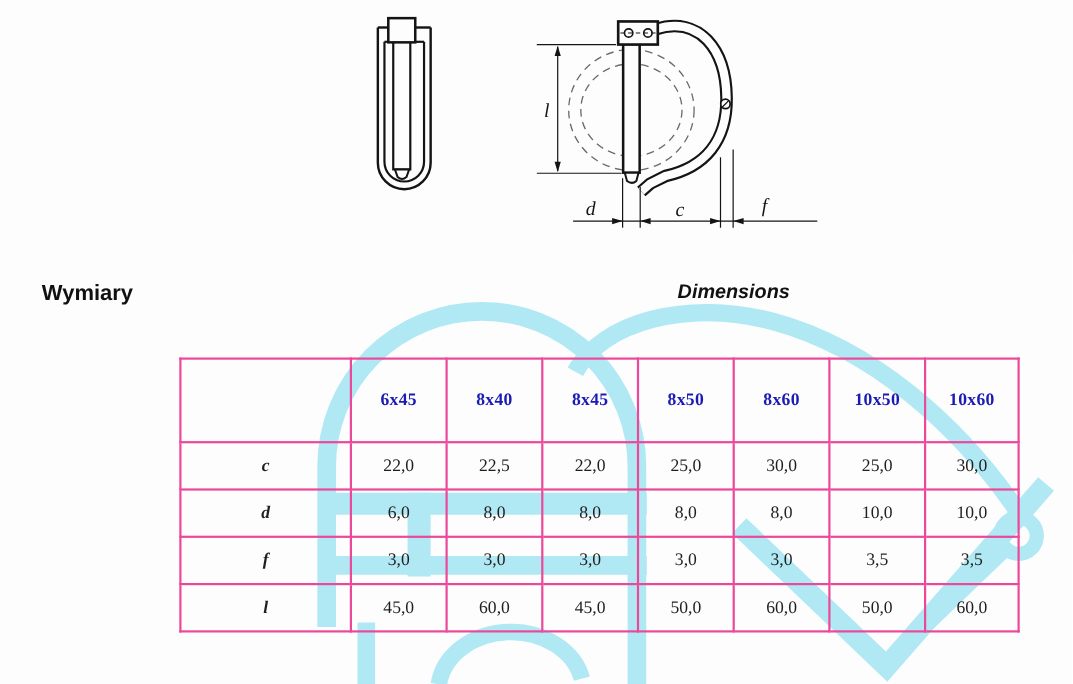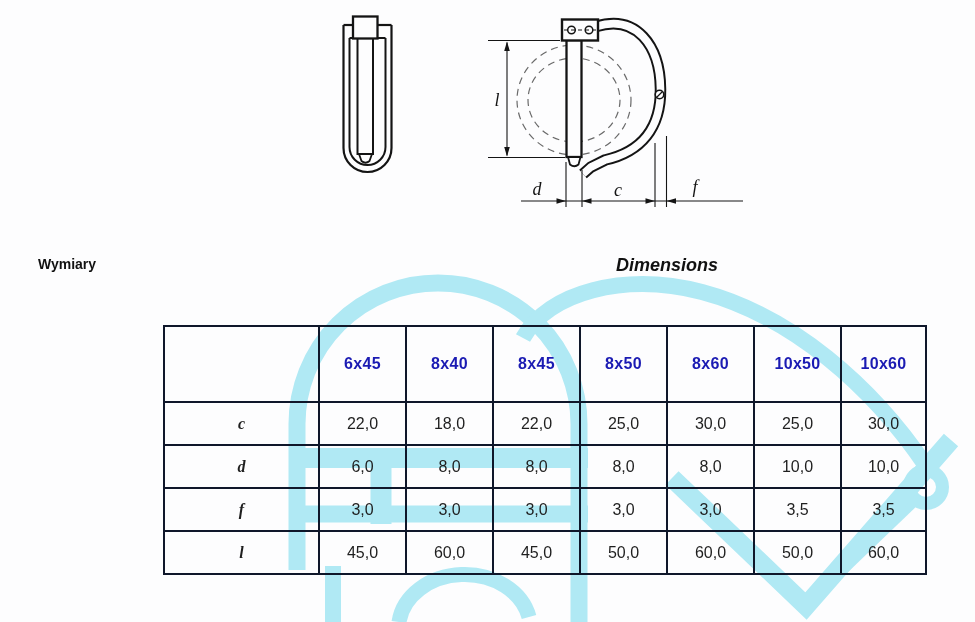--- a/index.html
+++ b/index.html
@@ -2,32 +2,33 @@
 <html><head>
 <meta charset="utf-8">
 <style>
   html,body{margin:0;padding:0;background:#ffffff;}
   .stage{
     position:relative;width:975px;height:622px;overflow:hidden;
     background:#fdfdfe;font-family:"Liberation Sans",sans-serif;
   }
   .stage svg{position:absolute;left:0;top:0;}
   .heading-left{
-    position:absolute;left:38px;top:256px;font-size:14px;font-weight:bold;color:#111;
+    position:absolute;left:38px;top:256px;font-size:20px;font-weight:bold;color:#111;
   }
   .heading-right{
     position:absolute;left:580px;top:255px;font-size:18px;font-weight:bold;font-style:italic;color:#111;margin-left:36px;
   }
   .table-wrap{position:absolute;left:163px;top:325px;}
   table.dim-table{
     border-collapse:collapse;table-layout:fixed;width:762px;background:transparent;
   }
   table.dim-table td{
-    border:2px solid #0f172a;text-align:center;vertical-align:middle;padding:0;
+    border:2px solid #ec4899;text-align:center;vertical-align:middle;padding:0;
     background:transparent;
+    font-family:Liberation Serif, serif;
   }
   tr.hdr td{height:74px;font-size:16px;font-weight:bold;color:#1b1bb3;letter-spacing:.3px;}
   tr.datarow td{height:41px;font-size:16px;color:#1f1f1f;}
   td.rowlabel{
     font-family:"Liberation Serif",serif;font-style:italic;font-weight:bold;
     font-size:23px;color:#2222b4;
   }
   .dimtext{
     font-family:"Liberation Serif",serif;font-style:italic;font-size:18px;fill:#141414;
   }
@@ -135,21 +136,21 @@
           <td>8x40</td>
           <td>8x45</td>
           <td>8x50</td>
           <td>8x60</td>
           <td>10x50</td>
           <td>10x60</td>
         </tr>
         <tr class="datarow">
           <td class="rowlabel">c</td>
           <td>22,0</td>
-          <td>18,0</td>
+          <td>22,5</td>
           <td>22,0</td>
           <td>25,0</td>
           <td>30,0</td>
           <td>25,0</td>
           <td>30,0</td>
         </tr>
         <tr class="datarow">
           <td class="rowlabel">d</td>
           <td>6,0</td>
           <td>8,0</td>

